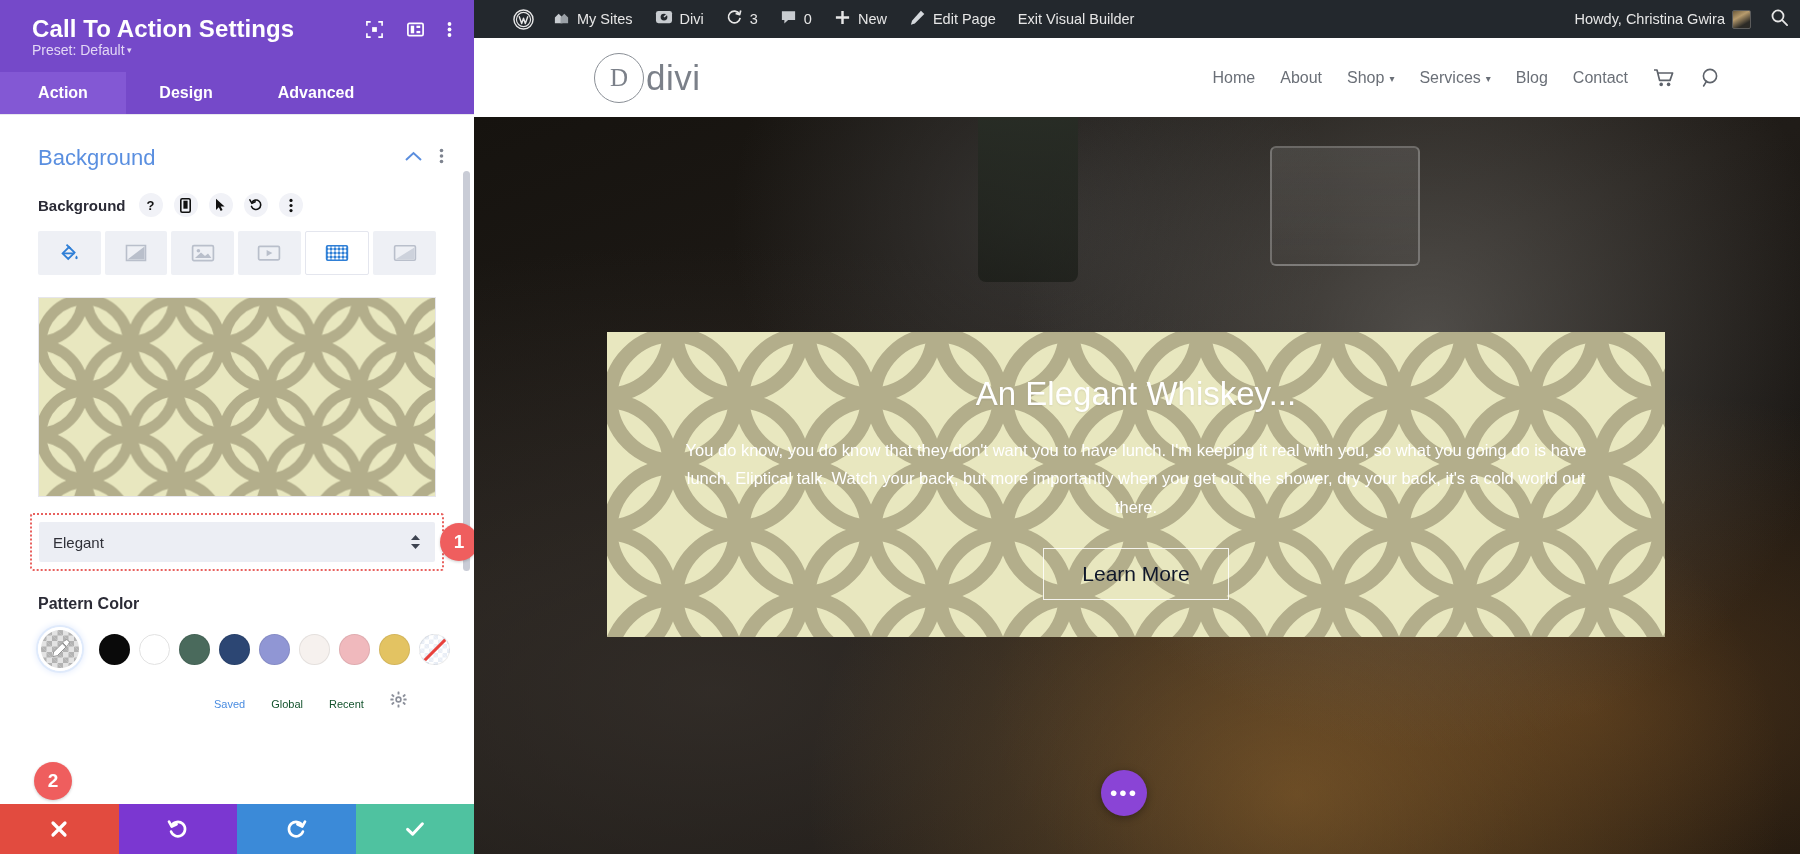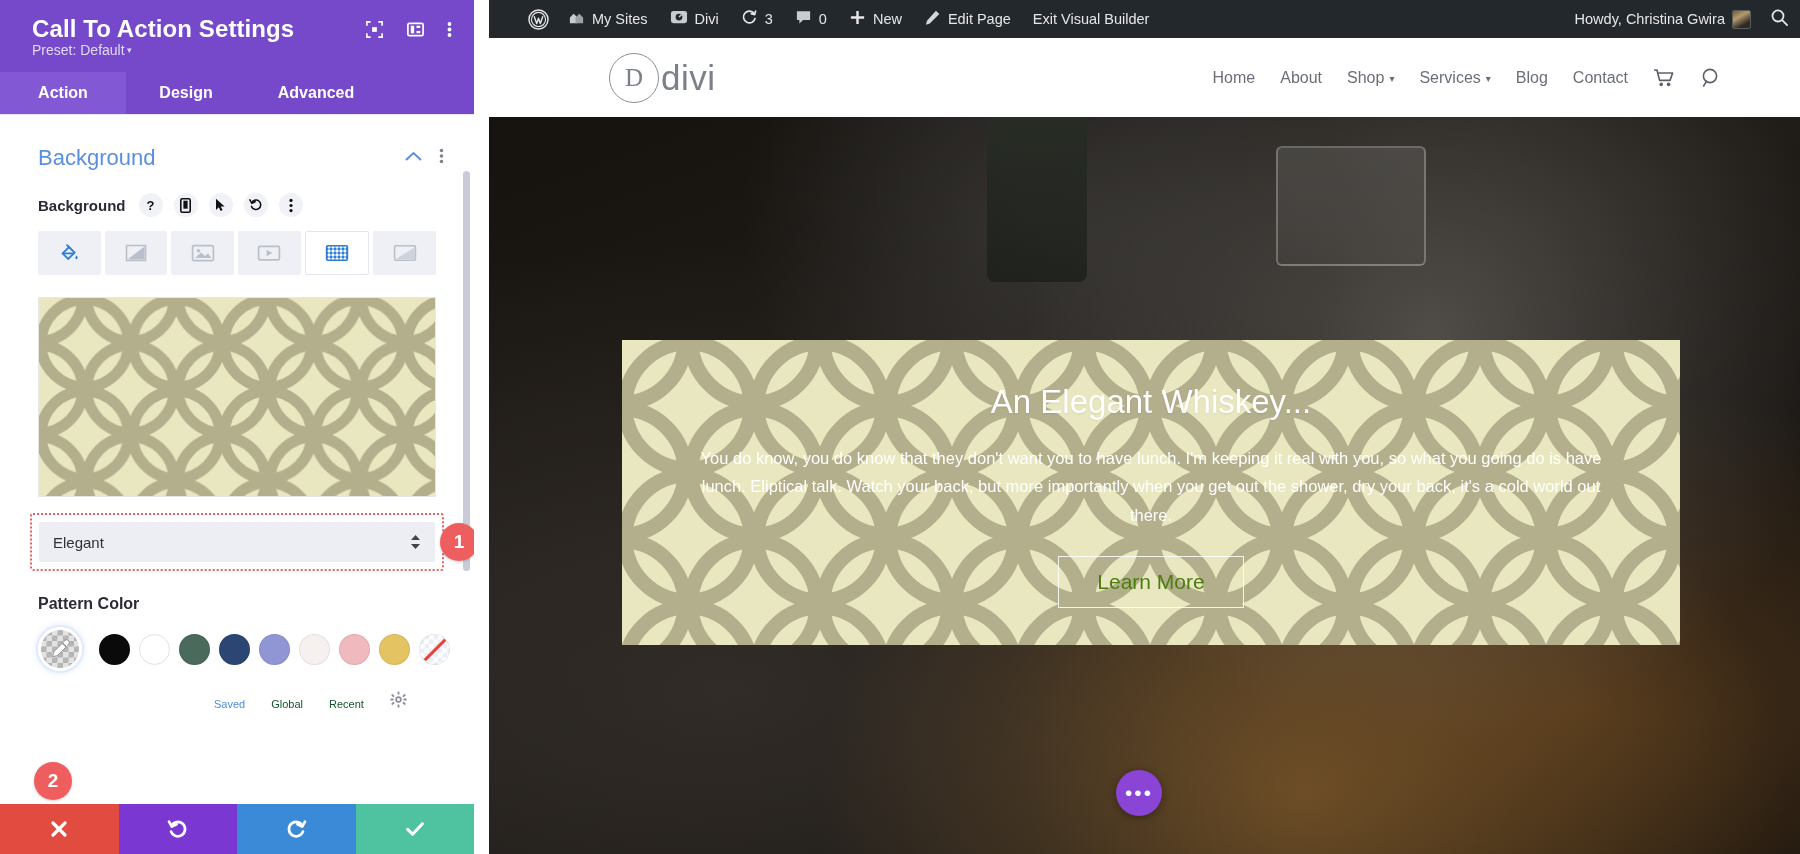--- a/index.html
+++ b/index.html
@@ -2,21 +2,21 @@
 <html><head>
 <meta charset="utf-8">
 <style>
   * { box-sizing: border-box; margin: 0; padding: 0; }
   html, body {
     width: 1800px; height: 854px;
     overflow: hidden;
     font-family: "Liberation Sans", sans-serif;
     background: #fff;
   }
-  #app { position: relative; width: 1800px; height: 854px; display: flex; gap: 15px; }
+  #app { position: relative; width: 1800px; height: 854px; display: flex; }
 
   
   #settings-panel {
     position: relative;
     width: 474px; height: 854px;
     background: #fff;
     display: flex; flex-direction: column;
     flex: 0 0 474px;
     z-index: 20;
   }
@@ -259,41 +259,41 @@
     border: 2px solid rgba(225,225,225,.30);
     background: linear-gradient(180deg, rgba(255,255,255,.10), rgba(255,255,255,.02));
   }
   .bottle {
     position: absolute; left: 38%; top: -2%;
     width: 100px; height: 180px; border-radius: 8px;
     background: linear-gradient(180deg, rgba(40,46,38,.85), rgba(20,24,18,.6));
   }
   .cta-module {
     position: absolute;
-    left: 133px; top: 223px;
+    left: 133px; top: 215px;
     width: 1058px; height: 305px;
     background-color: #e8e7bf;
     overflow: hidden;
     display: flex; flex-direction: column;
     align-items: center; justify-content: flex-start;
     padding-top: 42px;
   }
   .cta-inner { position: relative; z-index: 2; width: 100%; text-align: center; }
   .cta-title {
     color: #fff; font-size: 33px; line-height: 1.2;
     font-weight: normal; text-shadow: 0 1px 2px rgba(0,0,0,.08);
   }
   .cta-body {
     color: #fff; font-size: 16.5px; line-height: 1.75;
     max-width: 920px; margin: 22px auto 0 auto;
   }
   .cta-btn {
     display: inline-block; margin-top: 26px;
     border: 1px solid rgba(255,255,255,.85);
-    color: #4d7c0f; font-size: 21px;
+    color: #0f172a; font-size: 21px;
     padding: 13px 38px; cursor: pointer;
   }
   .fab {
     position: absolute; left: 627px; bottom: 38px;
     width: 46px; height: 46px; border-radius: 50%;
     background: #8a44d6; color: #fff;
     display: flex; align-items: center; justify-content: center;
     letter-spacing: 2px; font-size: 21px; cursor: pointer;
     box-shadow: 0 2px 8px rgba(0,0,0,.35);
   }

